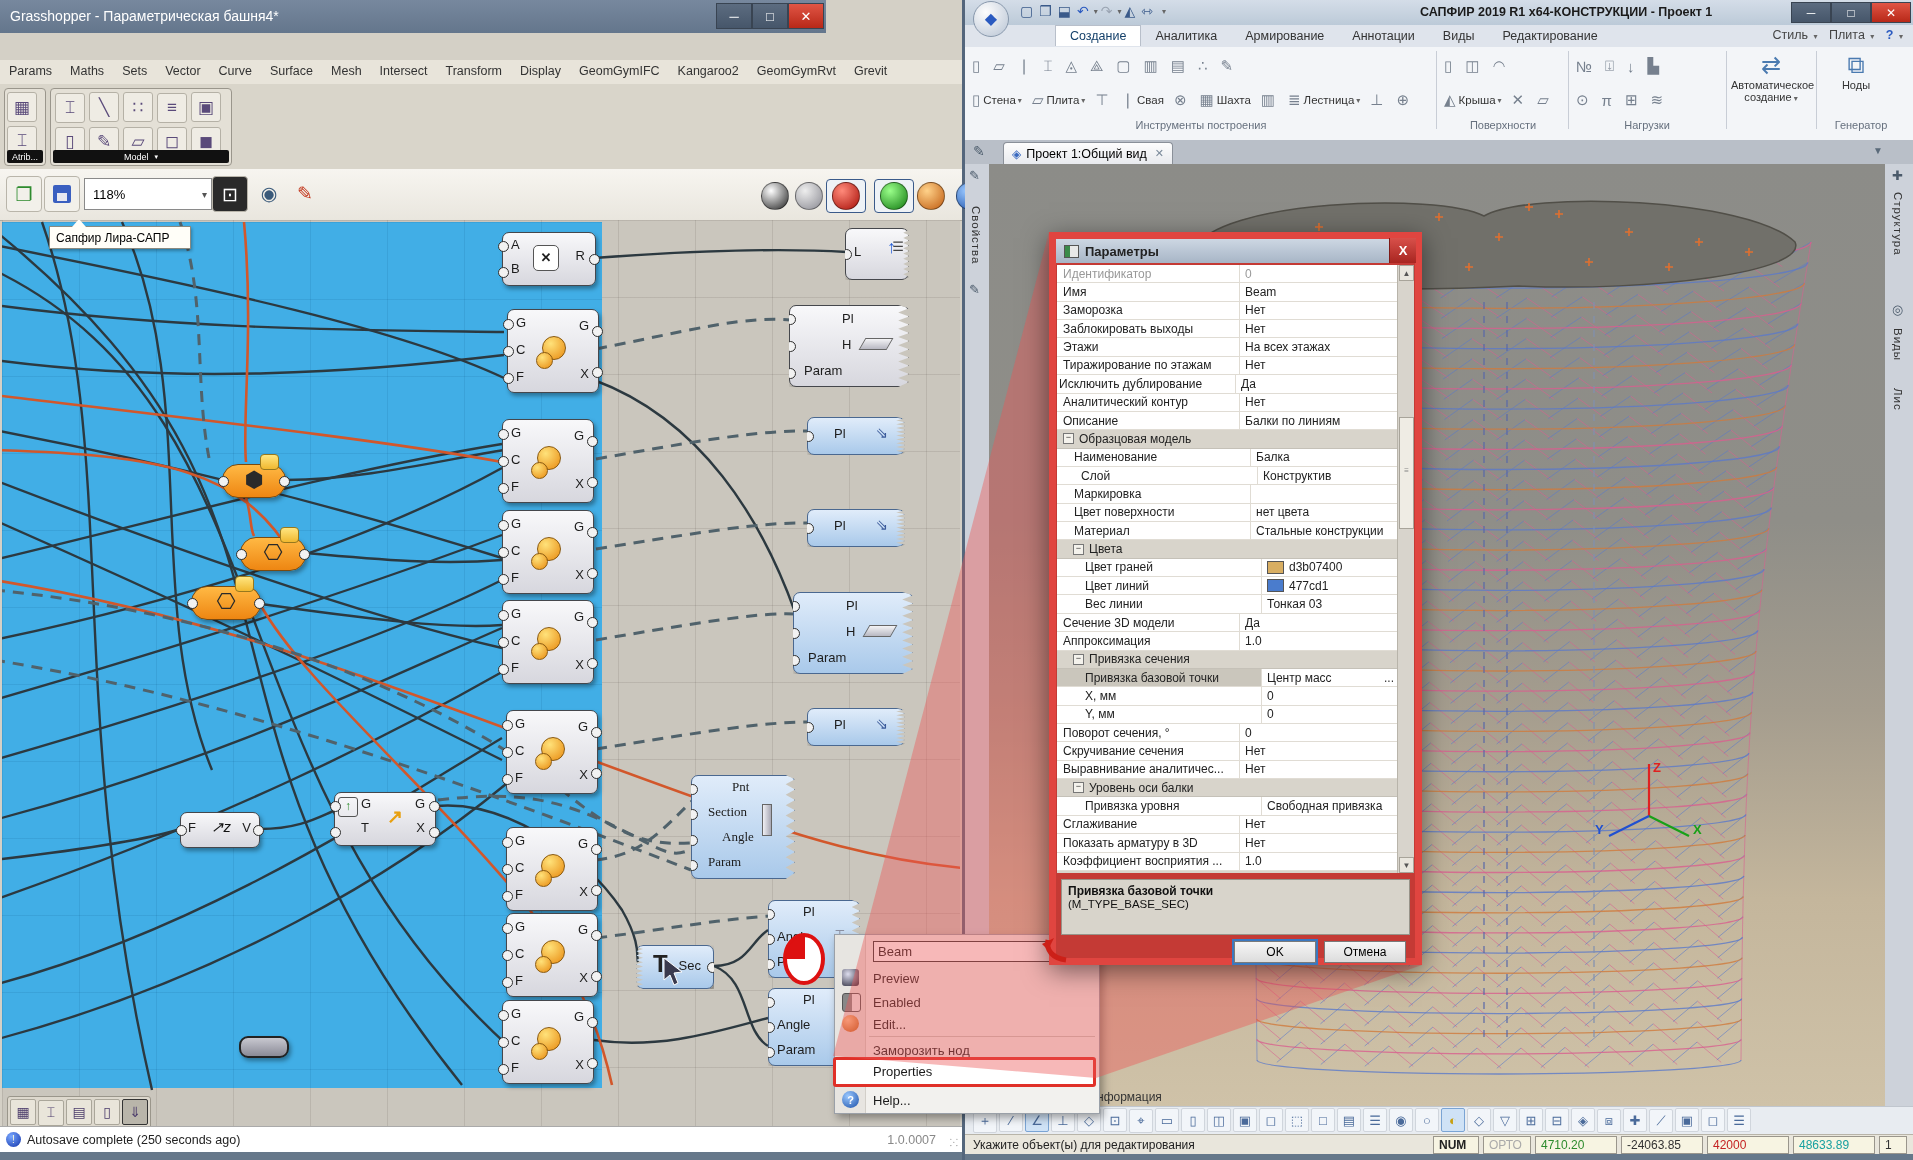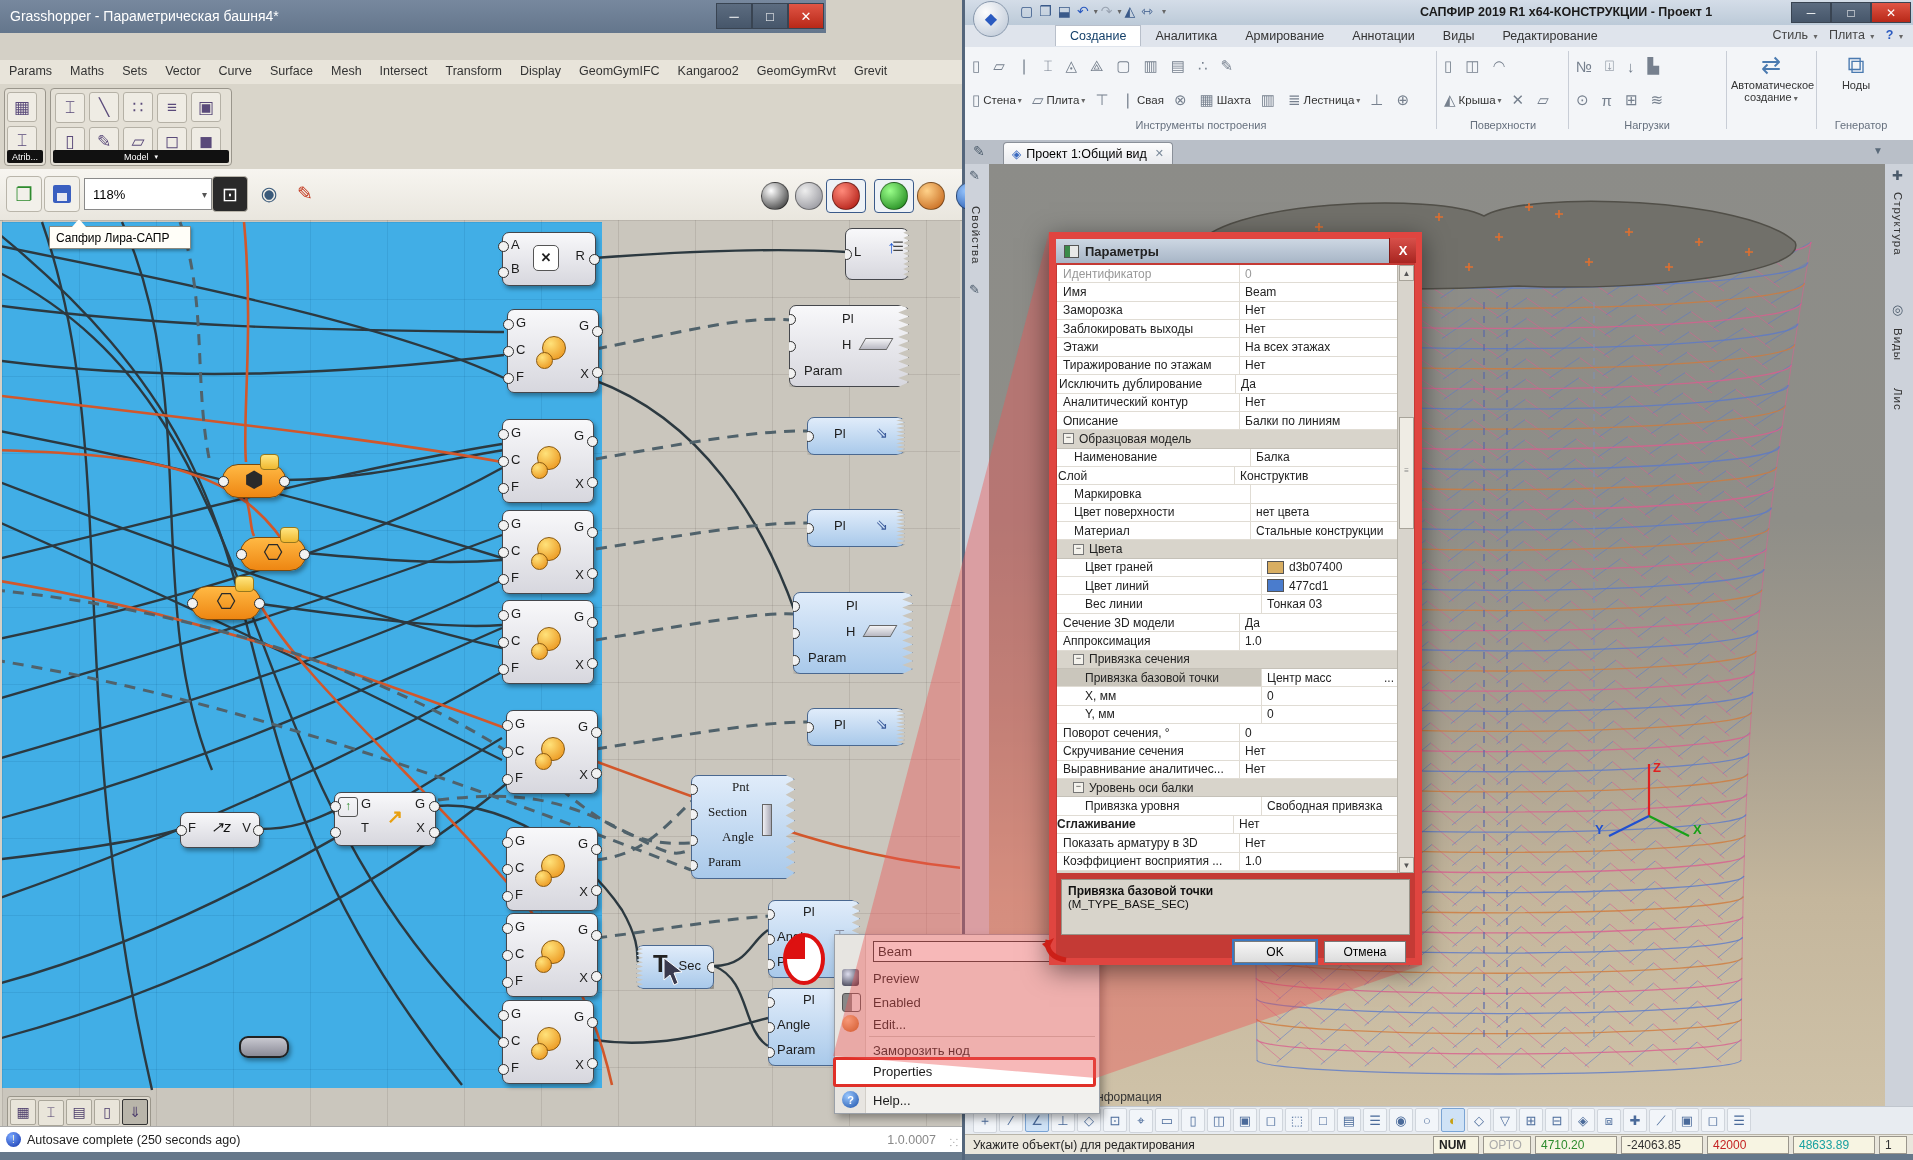--- a/index.html
+++ b/index.html
@@ -828,21 +828,21 @@
             <span>Образцовая модель</span>
           </div>
         </div>
         <div class="prow">
           <div class="lc" style="padding-left: 17px;">Наименование</div>
           <div class="vc">
             <span>Балка</span>
           </div>
         </div>
         <div class="prow">
-          <div class="lc" style="padding-left: 1px;">Слой</div>
+          <div class="lc" style="padding-left: 24px;">Слой</div>
           <div class="vc">
             <span>Конструктив</span>
           </div>
         </div>
         <div class="prow">
           <div class="lc" style="padding-left: 17px;">Маркировка</div>
           <div class="vc">
             <span></span>
           </div>
         </div>
@@ -945,21 +945,21 @@
             <span>Уровень оси балки</span>
           </div>
         </div>
         <div class="prow">
           <div class="lc" style="padding-left: 28px;">Привязка уровня</div>
           <div class="vc">
             <span>Свободная привязка</span>
           </div>
         </div>
         <div class="prow">
-          <div class="lc" style=" font-weight: bold;">Сглаживание</div>
+          <div class="lc" style="padding-left: 6px;">Сглаживание</div>
           <div class="vc">
             <span>Нет</span>
           </div>
         </div>
         <div class="prow">
           <div class="lc" style="padding-left: 6px;">Показать арматуру в 3D</div>
           <div class="vc">
             <span>Нет</span>
           </div>
         </div>

